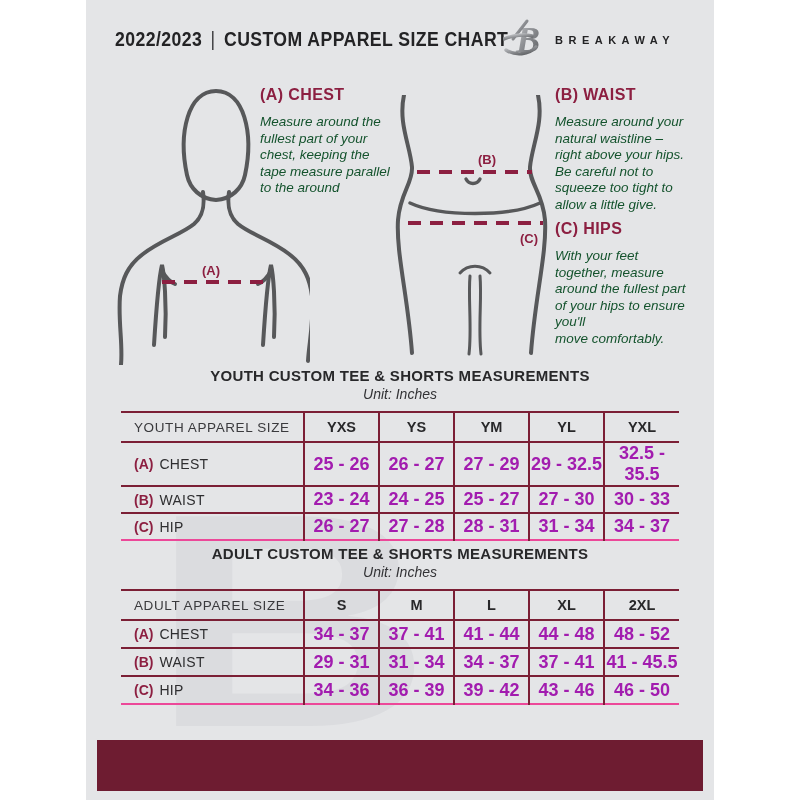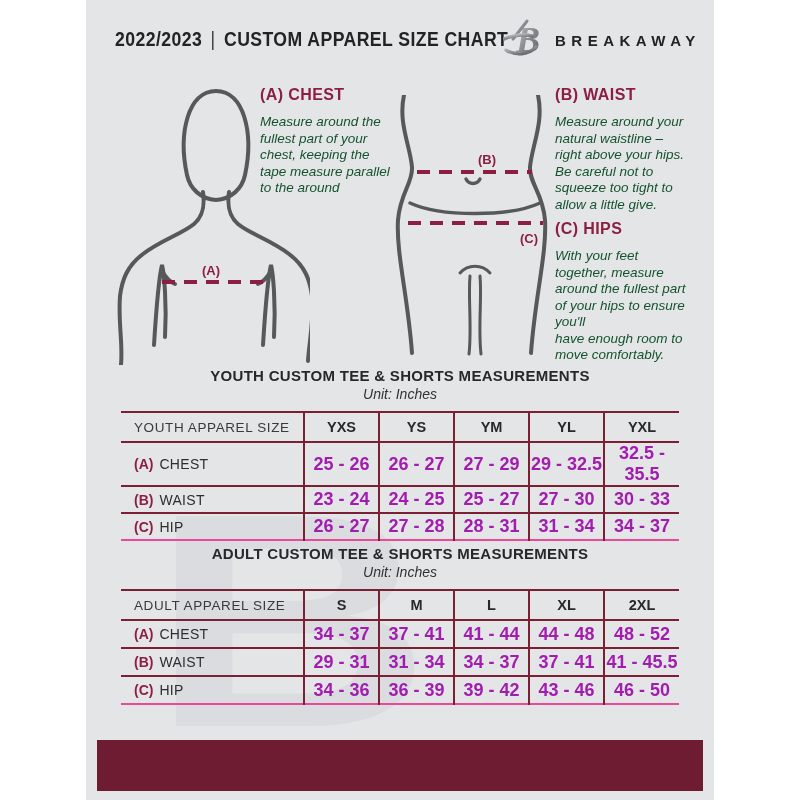--- a/index.html
+++ b/index.html
@@ -16,21 +16,21 @@
 
   
   .hdr-title {
     position:absolute; left:29px; top:27px; z-index:2;
     font-size:21px; font-weight:bold; color:#232325; letter-spacing:.5px; white-space:nowrap;
     transform:scaleX(.84); transform-origin:left top;
   }
   .hdr-title .sep { margin:0 10px; font-weight:normal; color:#3a3a3c; }
   .brand { position:absolute; left:417px; top:18px; z-index:2; display:flex; align-items:center; }
   .bmark { width:42px; height:44px; }
-  .brandname { margin-left:10px; font-size:15px; font-weight:bold; color:#232325; letter-spacing:5.5px; white-space:nowrap; }
+  .brandname { margin-left:10px; font-size:11px; font-weight:bold; color:#232325; letter-spacing:5.5px; white-space:nowrap; }
 
   
   .fig { position:absolute; z-index:2; }
   .fig-left  { left:24px;  top:75px; }
   .fig-right { left:304px; top:95px; }
 
   
   .sec { position:absolute; z-index:2; width:160px; }
   .sec-a { left:174px; top:86px; }
   .sec-b { left:469px; top:86px; }
@@ -152,21 +152,20 @@
     </div>
 
     <div class="sec sec-c">
       <div class="sec-h">(C) HIPS</div>
       <div class="desc">
         <div>With your feet</div>
         <div>together, measure</div>
         <div>around the fullest part</div>
         <div>of your hips to ensure</div>
         <div>you'll</div>
-        <div>have enough room to</div>
         <div>move comfortably.</div>
       </div>
     </div>
 
     <div class="tbl-title ttl-youth">YOUTH CUSTOM TEE &amp; SHORTS MEASUREMENTS</div>
     <div class="tbl-unit unit-youth">Unit: Inches</div>
     <table class="size-table t-youth">
       <colgroup>
           <col class="c0">
           <col class="cd">

